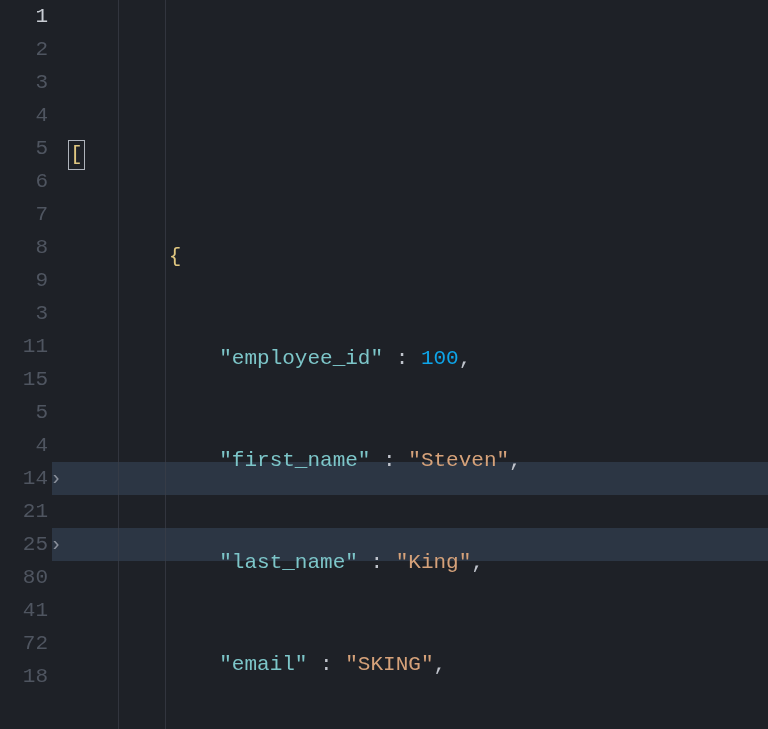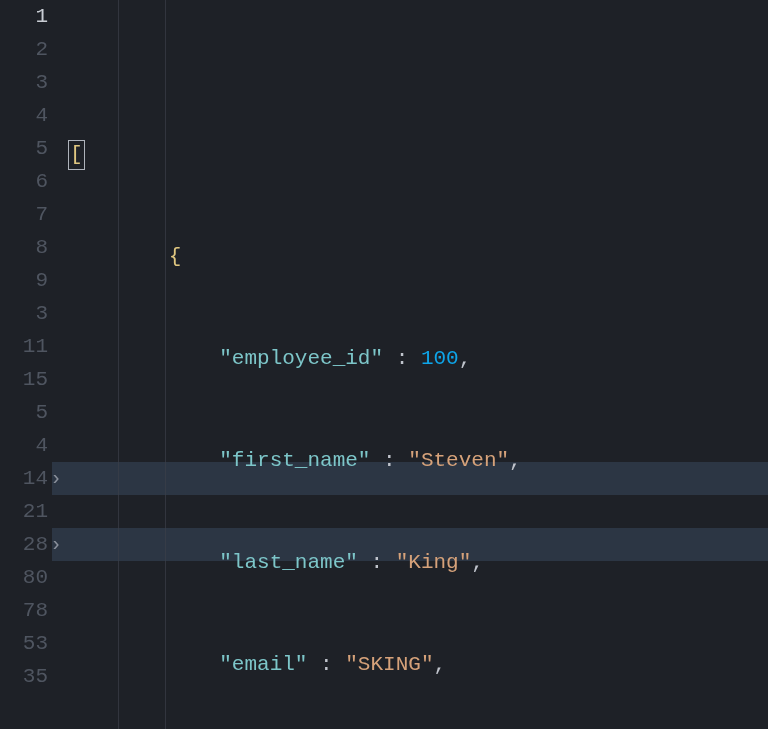--- a/index.html
+++ b/index.html
@@ -114,25 +114,25 @@
     <div class="gutter-num">7</div>
     <div class="gutter-num">8</div>
     <div class="gutter-num">9</div>
     <div class="gutter-num">3</div>
     <div class="gutter-num">11</div>
     <div class="gutter-num">15</div>
     <div class="gutter-num">5</div>
     <div class="gutter-num">4</div>
     <div class="gutter-num">14</div>
     <div class="gutter-num">21</div>
-    <div class="gutter-num">28</div>
+    <div class="gutter-num">25</div>
     <div class="gutter-num">80</div>
-    <div class="gutter-num">78</div>
-    <div class="gutter-num">53</div>
-    <div class="gutter-num">35</div>
+    <div class="gutter-num">41</div>
+    <div class="gutter-num">72</div>
+    <div class="gutter-num">18</div>
   </div>
 
   <div class="fold-rail editor-layer">
     <span class="fold" style="top:calc(33px*14)">›</span>
     <span class="fold" style="top:calc(33px*16)">›</span>
   </div>
 
   <div class="code editor-layer">
     <div class="guide g1"></div>
     <div class="guide g2"></div>

